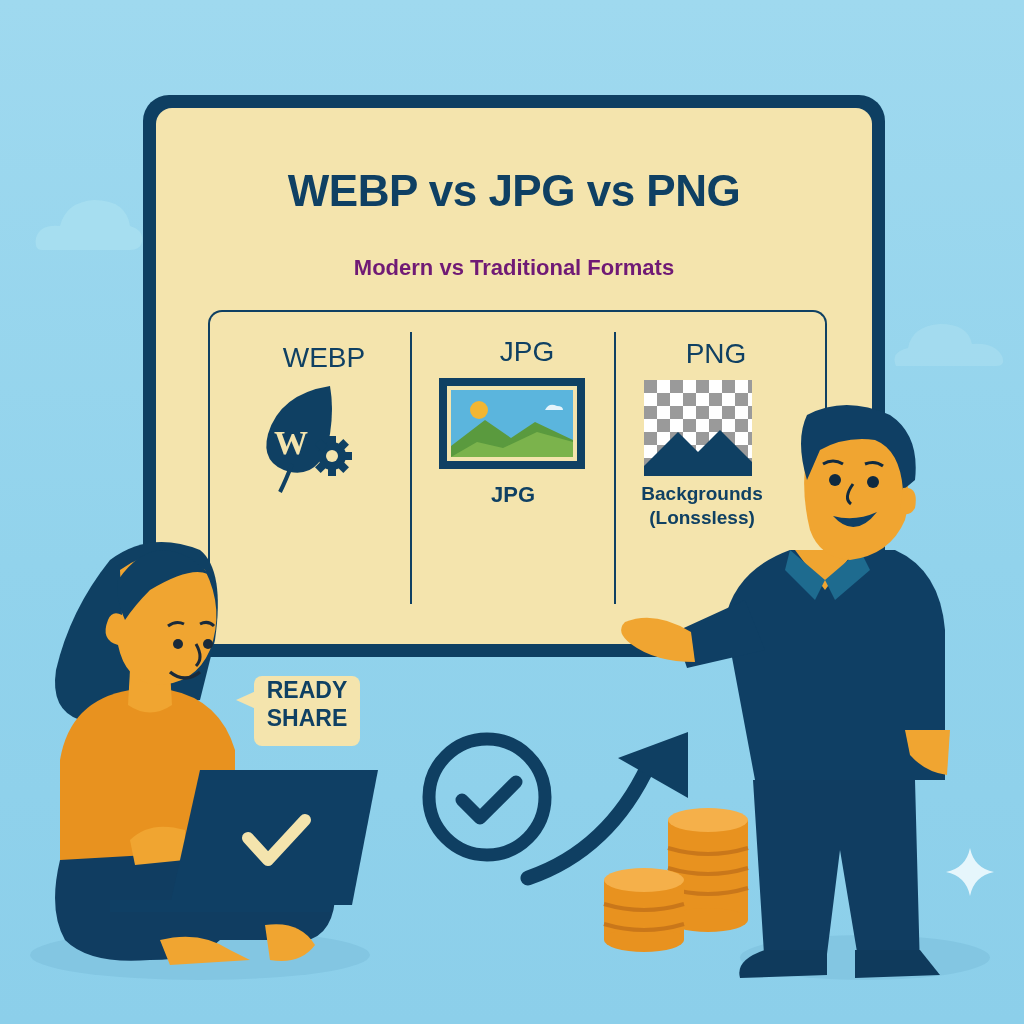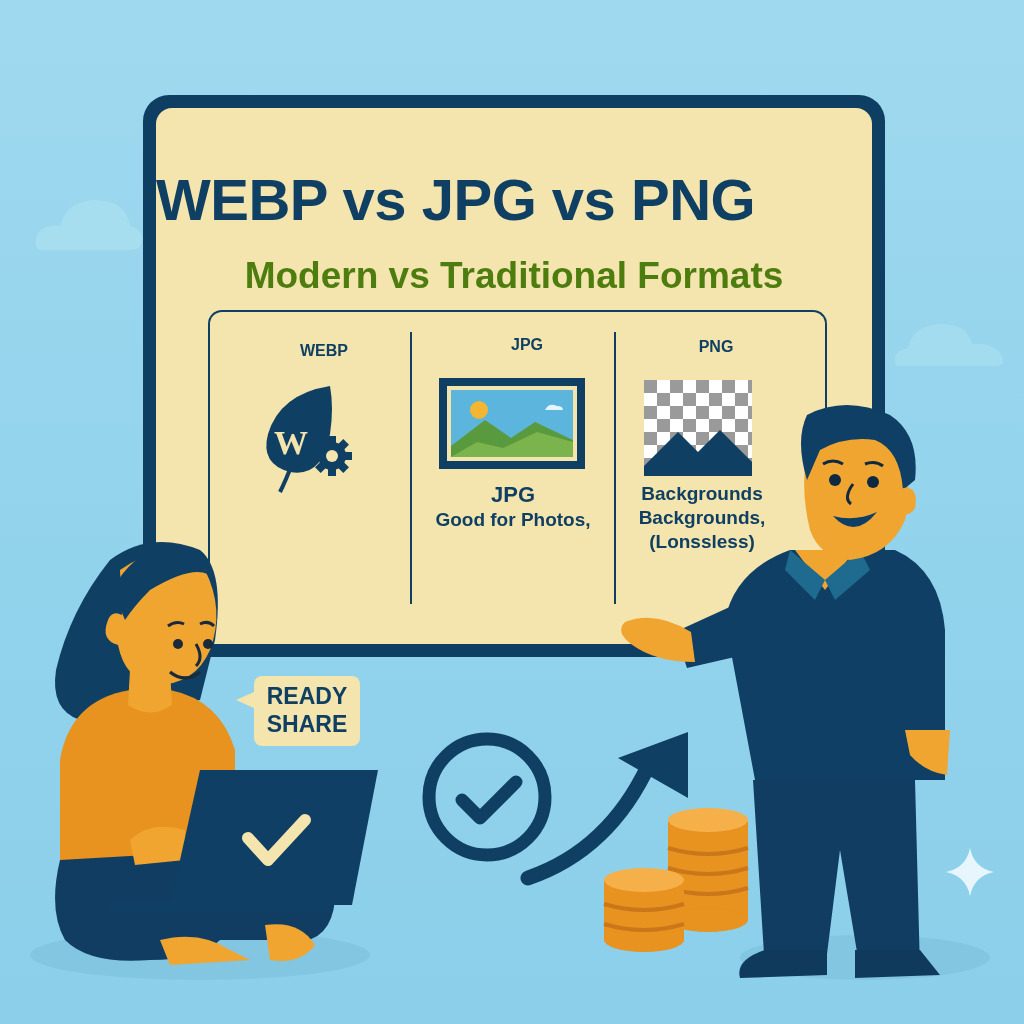--- a/index.html
+++ b/index.html
@@ -5,33 +5,33 @@
   html, body { margin:0; padding:0; }
   body { width:1024px; height:1024px; overflow:hidden; position:relative;
     background: linear-gradient(180deg, #9fd9ef 0%, #92d3ec 55%, #8ccfea 100%);
     font-family: "Liberation Sans", "DejaVu Sans", sans-serif; }
   .abs { position:absolute; }
   .cloud { position:absolute; }
   .board { position:absolute; left:143px; top:95px; width:742px; height:562px;
     background:#0e3f62; border-radius:26px; }
   .board-inner { position:absolute; left:13px; top:13px; right:13px; bottom:13px;
     background:#f4e4ad; border-radius:16px; }
-  .title { position:absolute; left:0; right:0; top:58px; 
-    color:#0f4063; font-weight:bold; font-size:58px; letter-spacing:-0.5px; }
+  .title { position:absolute; left:0; right:0; top:58px; text-align:center;
+    color:#0f4063; font-weight:bold; font-size:44px; letter-spacing:-0.5px; }
   .subtitle { position:absolute; left:0; right:0; top:147px; text-align:center;
-    color:#4d7c0f; font-weight:bold; font-size:37px; }
+    color:#701a75; font-weight:bold; font-size:22px; }
   .panel { position:absolute; left:52px; top:202px; width:615px; height:290px;
     border:2px solid #0f4063; border-bottom:none; border-radius:14px 14px 0 0; }
   .col { position:absolute; top:0; width:200px; height:100%; text-align:center; color:#0f4063; }
-  .col-head { position:absolute; left:0; right:0; top:30px; font-weight:bold; font-size:16px;padding-left:28px; }
+  .col-head { position:absolute; left:0; right:0; top:30px; font-weight:normal; font-size:28px;padding-left:28px; }
   .col-desc { position:absolute; left:-8px; right:-8px; font-weight:bold; font-size:19px; line-height:24px; }
   .divider { position:absolute; top:20px; width:2px; height:272px; background:#0f4063; }
   .bubble { position:absolute; left:254px; top:676px; width:106px; height:70px;
     background:#f4e4ad; border-radius:8px; text-align:center; color:#0f4063;
-    font-weight:bold; font-size:23px; line-height:28px; padding-top:6px; box-sizing:border-box; }
+    font-weight:bold; font-size:23px; line-height:28px; padding-top:0; box-sizing:border-box; }
   .bubble-tail { position:absolute; left:236px; top:690px; width:0; height:0;
     border-top:10px solid transparent; border-bottom:10px solid transparent; border-right:22px solid #f4e4ad; }
 </style>
 </head>
 <body>
 
 <svg class="cloud" style="left:34px;top:190px" width="110" height="62" viewBox="0 0 110 62">
   <path d="M8 60 Q0 60 2 48 Q6 34 26 36 Q32 12 60 10 Q92 10 96 36 Q110 40 108 52 Q106 60 96 60 Z" fill="#a8dff0" opacity="0.85"></path>
 </svg>
 <svg class="cloud" style="left:890px;top:308px" width="134" height="60" viewBox="0 0 134 60">
@@ -75,41 +75,39 @@
           <rect x="2" y="2" width="146" height="91" fill="#0f4063"></rect>
           <rect x="10" y="10" width="130" height="75" fill="#f4e4ad"></rect>
           <rect x="14" y="14" width="122" height="67" fill="#5bb5dd"></rect>
           <circle cx="42" cy="34" r="9" fill="#f2b632"></circle>
           <path d="M108 34 Q112 26 120 30 Q126 30 126 34 Z" fill="#e6f4fb"></path>
           <path d="M14 81 L14 70 L48 44 L74 62 L98 46 L136 64 L136 81 Z" fill="#5a9a3e"></path>
           <path d="M14 81 L40 66 L66 72 L100 56 L136 66 L136 81 Z" fill="#7bb34c"></path>
         </svg>
         <div class="col-desc" style="top:170px">
           <div style="font-size:22px;line-height:26px">JPG</div>
-          <div>Good for Photos,</div>
         </div>
       </div>
       <div class="divider" style="left:404px"></div>
 
       <div class="col" style="left:392px">
         <div class="col-head" style="top:26px">PNG</div>
         <svg class="abs" style="left:42px;top:68px" width="108" height="98" viewBox="0 0 108 98">
           <defs>
             <pattern id="chk" width="26" height="26" patternUnits="userSpaceOnUse">
               <rect width="26" height="26" fill="#ffffff"></rect>
               <rect width="13" height="13" fill="#9a9a9a"></rect>
               <rect x="13" y="13" width="13" height="13" fill="#9a9a9a"></rect>
             </pattern>
           </defs>
           <rect x="0" y="0" width="108" height="96" fill="url(#chk)"></rect>
           <path d="M0 96 L0 86 L34 52 L54 72 L76 50 L108 82 L108 96 Z" fill="#0f4063"></path>
         </svg>
         <div class="col-desc" style="top:170px">
           <div>Backgrounds</div>
-          <div>Backgrounds,</div>
           <div>(Lonssless)</div>
         </div>
       </div>
     </div>
   </div>
 </div>
 
 <div class="abs" style="left:30px;top:930px;width:340px;height:50px;border-radius:50%;background:#83c6e2"></div>
 <div class="abs" style="left:740px;top:935px;width:250px;height:45px;border-radius:50%;background:#83c6e2"></div>
 

